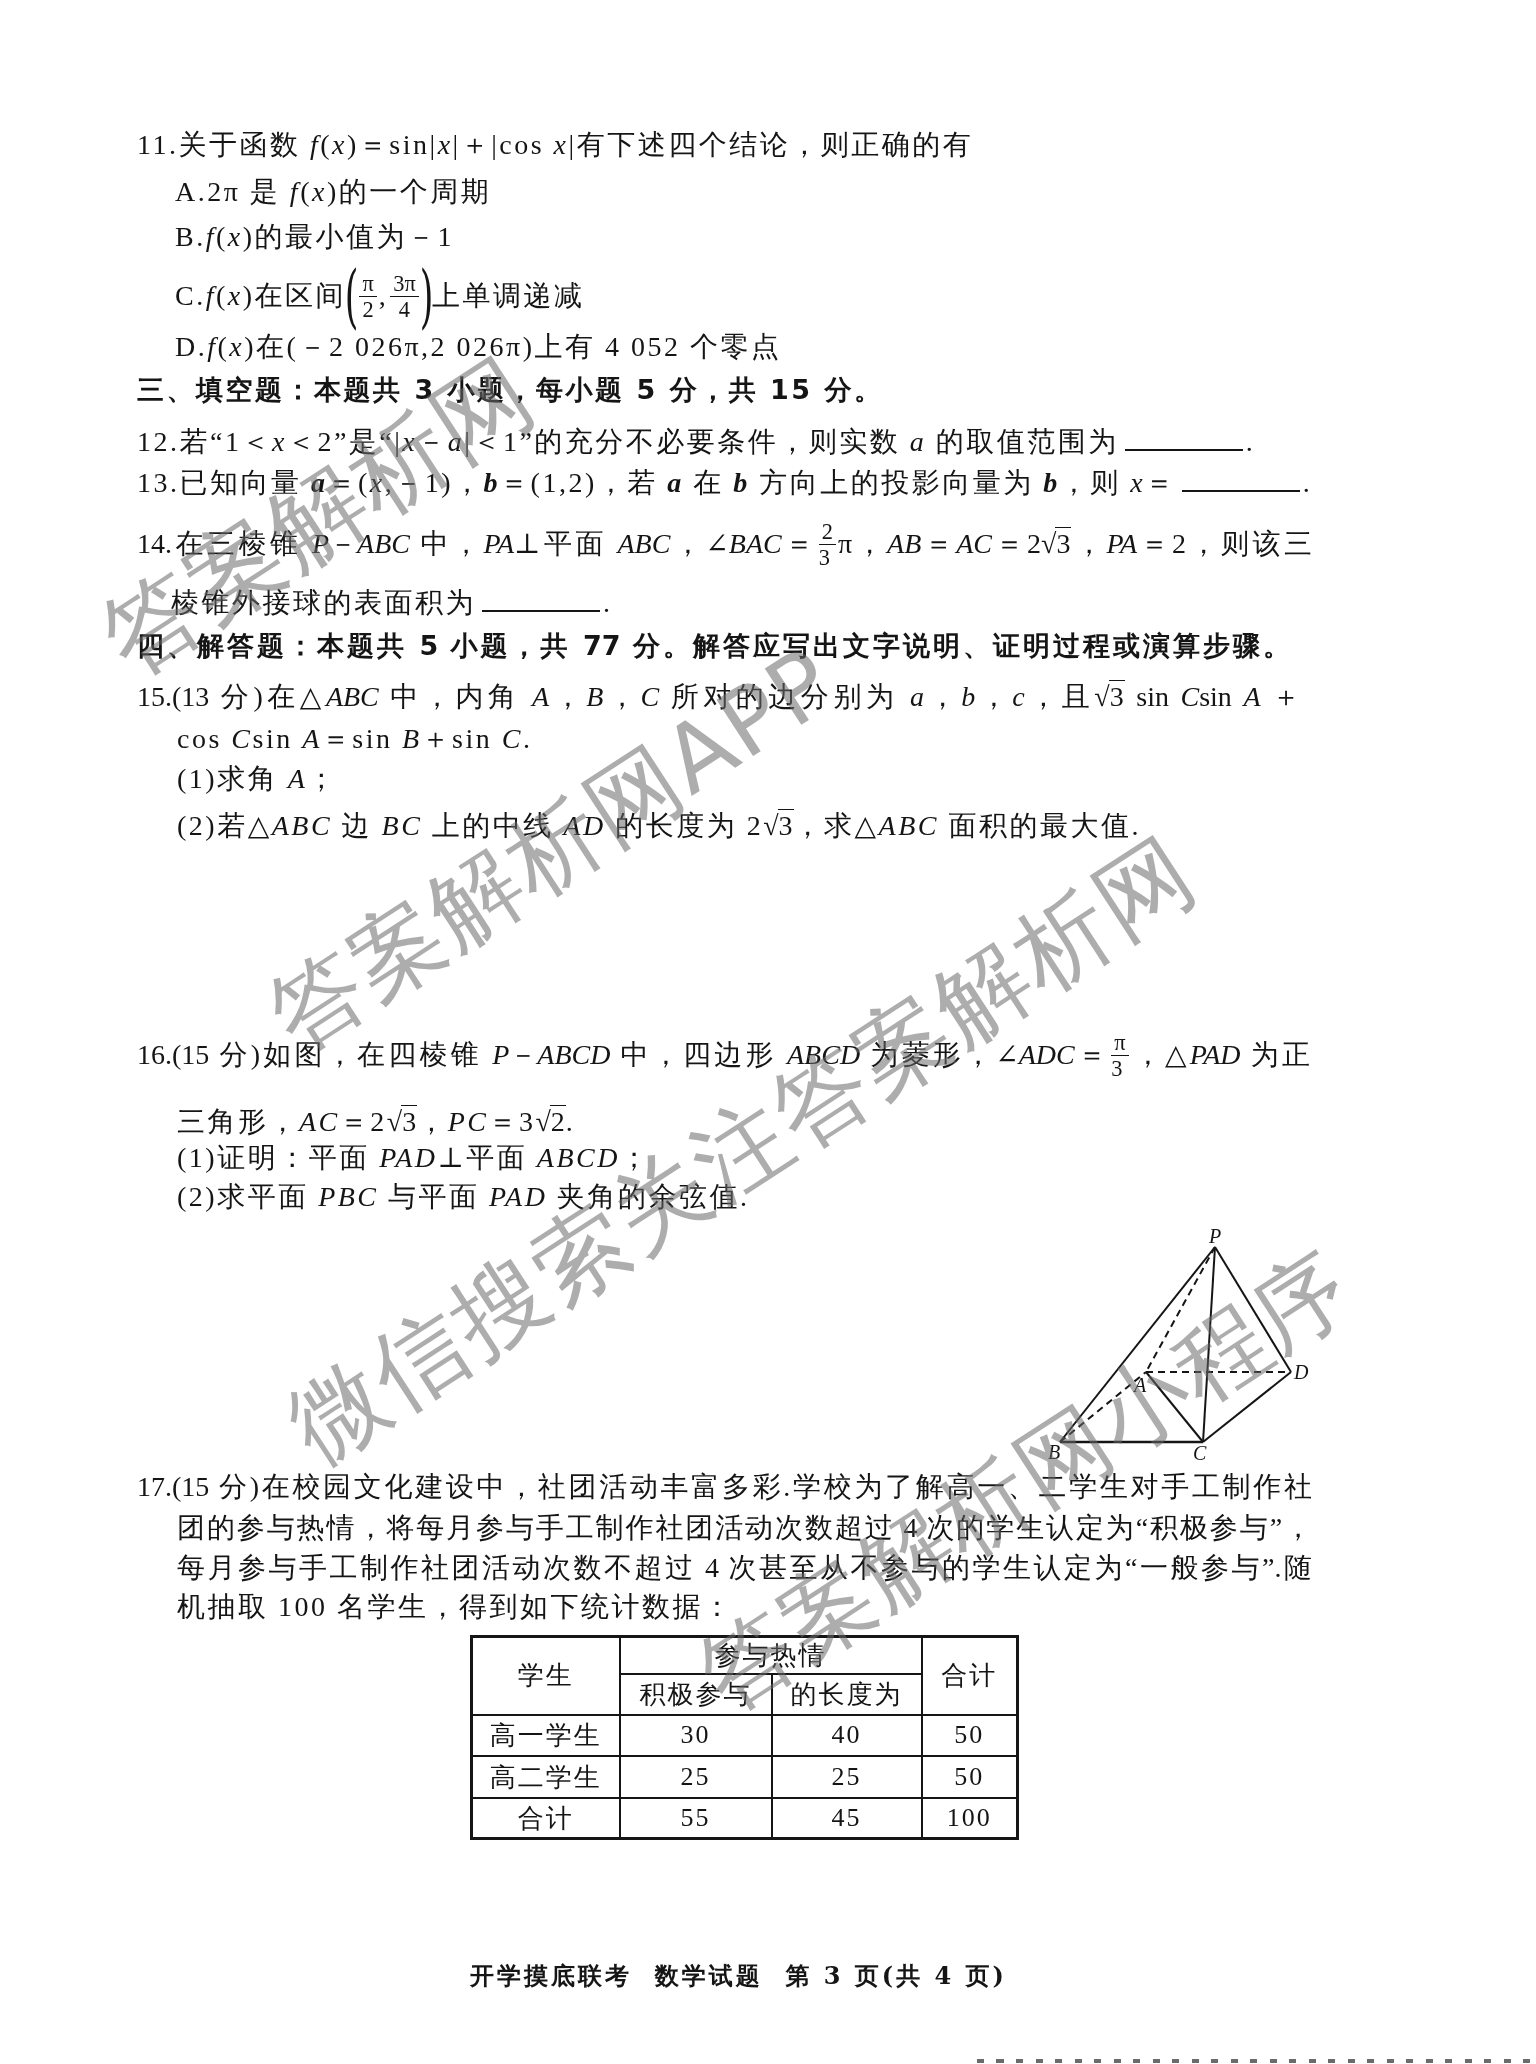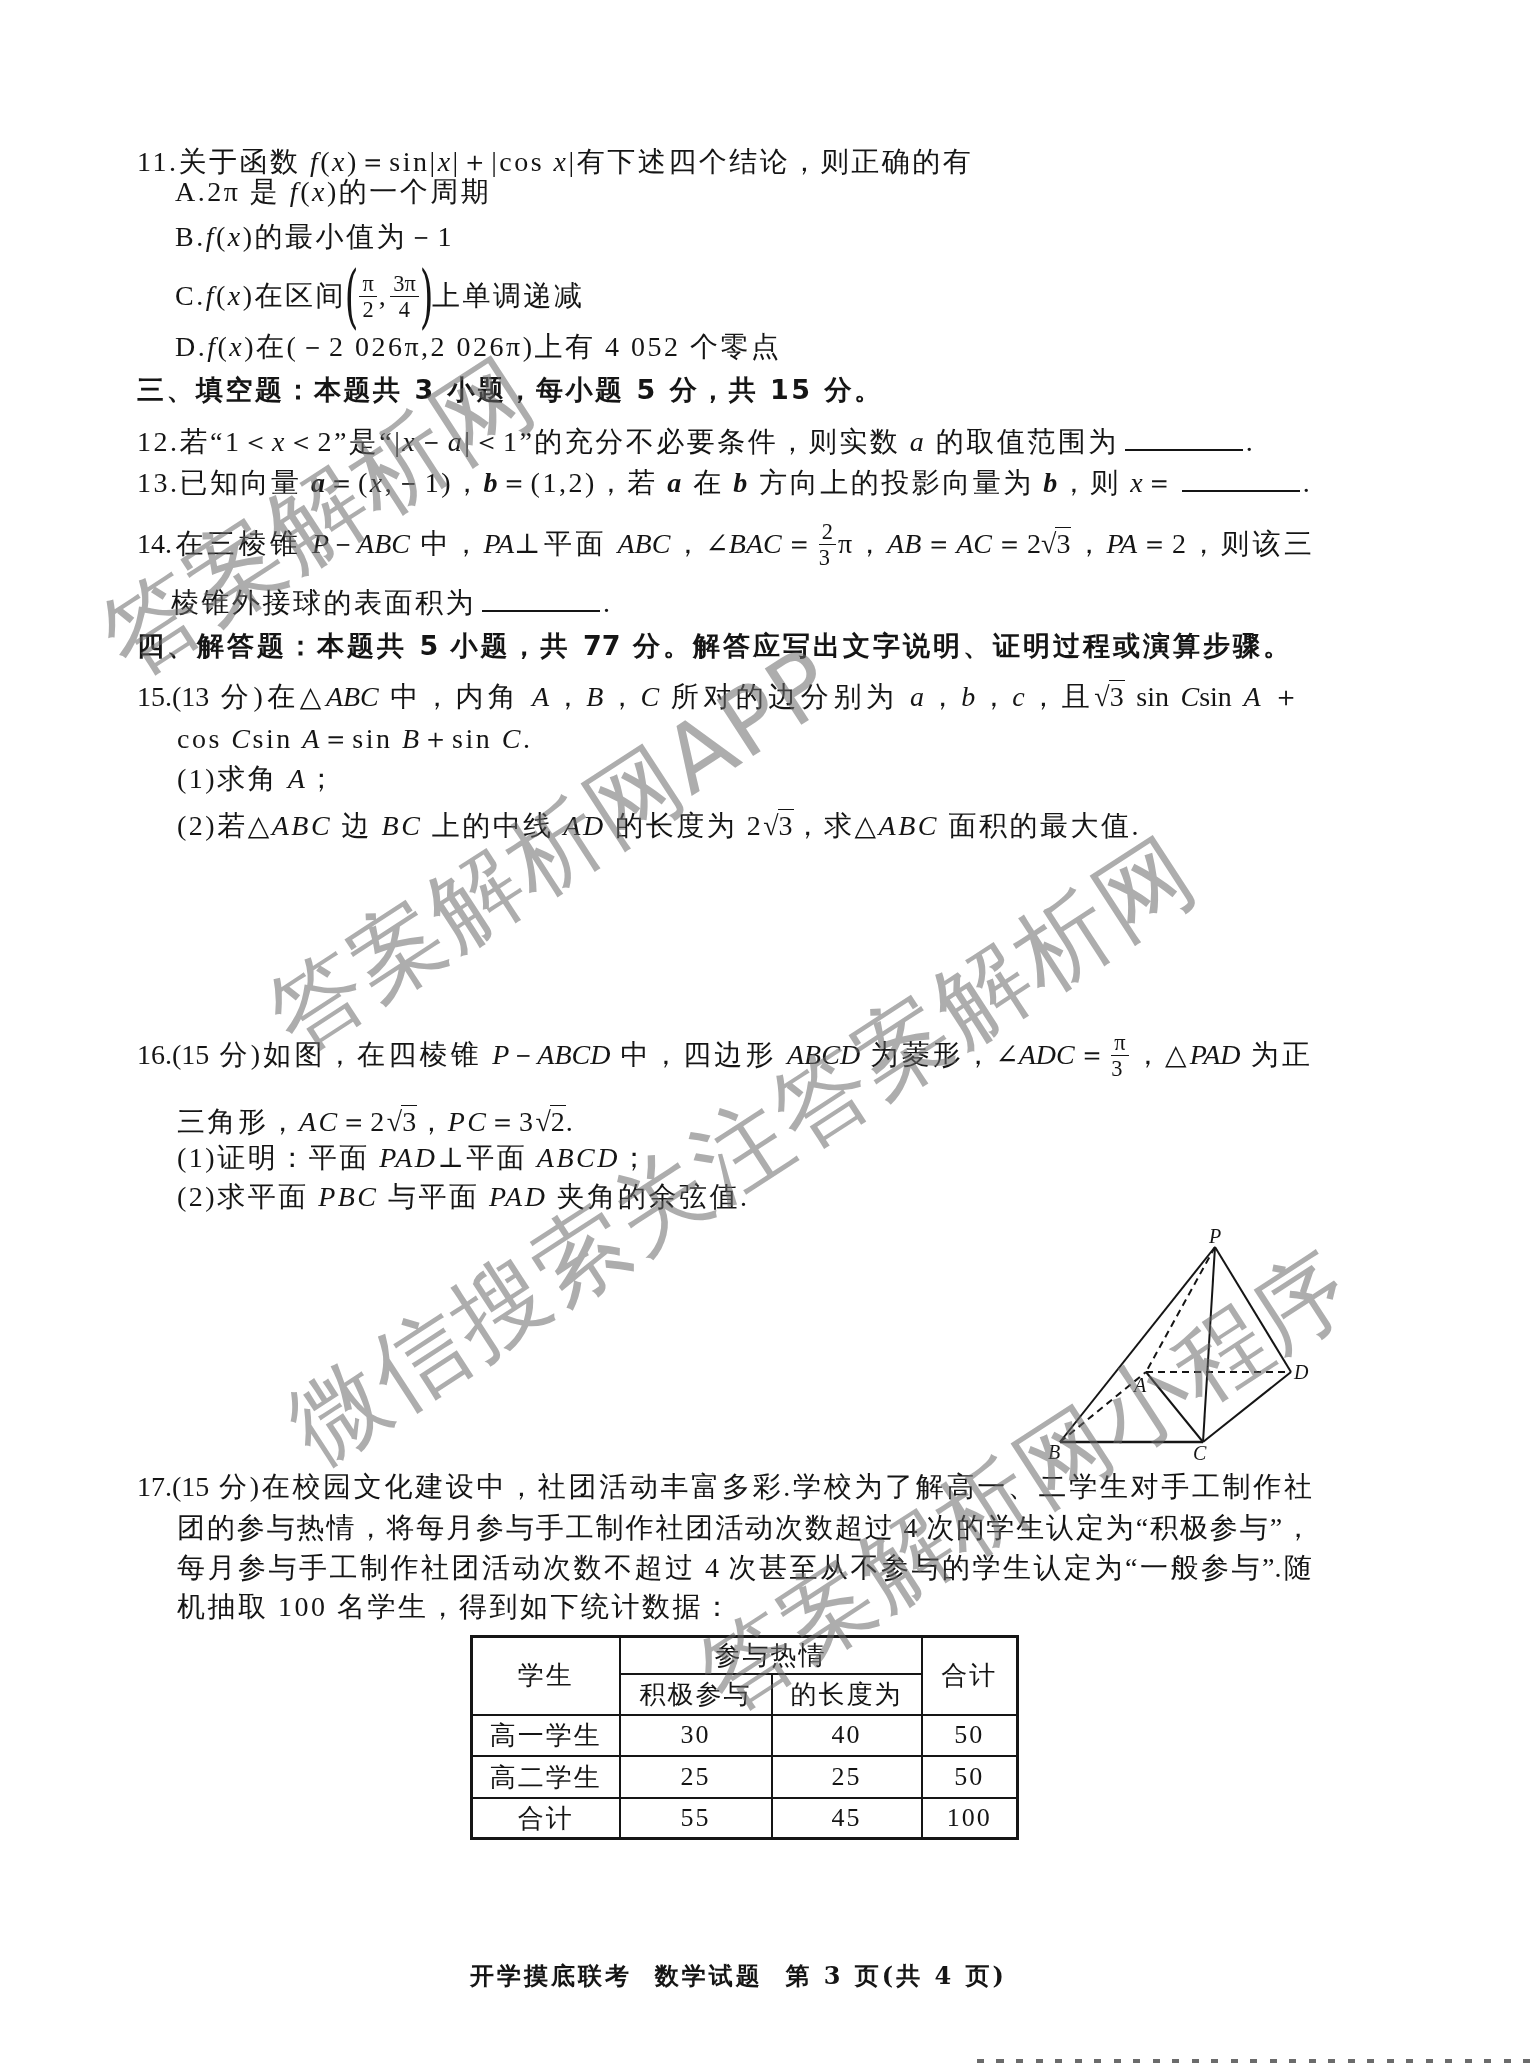--- a/index.html
+++ b/index.html
@@ -59,21 +59,21 @@
   svg.fig { position:absolute; left:1040px; top:1220px; overflow:visible; }
   svg.fig line { stroke:#151515; stroke-width:2; }
   svg.fig line.dash { stroke-dasharray:7 5; }
   svg.fig text { font-family:"Liberation Serif",serif; font-style:italic; font-size:20px; fill:#151515; }
 </style>
 </head>
 <body>
 
 <div class="page">
 
-  <div class="ln" style="left:137px;top:140px"><span class="tx">11.关于函数 </span><span class="mi">f</span><span class="tx">(</span><span class="mi">x</span><span class="tx">)＝sin|</span><span class="mi">x</span><span class="tx">|＋|cos </span><span class="mi">x</span><span class="tx">|有下述四个结论，则正确的有</span></div>
+  <div class="ln" style="left:137px;top:123px"><span class="tx">11.关于函数 </span><span class="mi">f</span><span class="tx">(</span><span class="mi">x</span><span class="tx">)＝sin|</span><span class="mi">x</span><span class="tx">|＋|cos </span><span class="mi">x</span><span class="tx">|有下述四个结论，则正确的有</span></div>
   <div class="ln" style="left:175px;top:170px"><span class="tx">A.2π 是 </span><span class="mi">f</span><span class="tx">(</span><span class="mi">x</span><span class="tx">)的一个周期</span></div>
   <div class="ln" style="left:175px;top:215px"><span class="tx">B.</span><span class="mi">f</span><span class="tx">(</span><span class="mi">x</span><span class="tx">)的最小值为－1</span></div>
   <div class="ln" style="left:175px;top:273px"><span class="tx">C.</span><span class="mi">f</span><span class="tx">(</span><span class="mi">x</span><span class="tx">)在区间</span><span class="big">(</span><span class="frac"><span class="num">π</span><span class="den">2</span></span><span class="tx">,</span><span class="frac"><span class="num">3π</span><span class="den">4</span></span><span class="big">)</span><span class="tx">上单调递减</span></div>
   <div class="ln" style="left:175px;top:325px"><span class="tx">D.</span><span class="mi">f</span><span class="tx">(</span><span class="mi">x</span><span class="tx">)在(－2 026π,2 026π)上有 4 052 个零点</span></div>
 
   <div class="ln bold" style="left:137px;top:368px">三、填空题：本题共 3 小题，每小题 5 分，共 15 分。</div>
   <div class="ln" style="left:137px;top:420px"><span class="tx">12.若“1＜</span><span class="mi">x</span><span class="tx">＜2”是“|</span><span class="mi">x</span><span class="tx">－</span><span class="mi">a</span><span class="tx">|＜1”的充分不必要条件，则实数 </span><span class="mi">a</span><span class="tx"> 的取值范围为</span><span class="blank"></span><span class="tx">.</span></div>
   <div class="ln" style="left:137px;top:461px"><span class="tx">13.已知向量 </span><span class="mv">a</span><span class="tx">＝(</span><span class="mi">x</span><span class="tx">,－1)，</span><span class="mv">b</span><span class="tx">＝(1,2)，若 </span><span class="mv">a</span><span class="tx"> 在 </span><span class="mv">b</span><span class="tx"> 方向上的投影向量为 </span><span class="mv">b</span><span class="tx">，则 </span><span class="mi">x</span><span class="tx">＝</span><span class="blank"></span><span class="tx">.</span></div>
   <div class="ln just" style="left:137px;top:521px;width:1175px"><span class="tx">14.在三棱锥 </span><span class="mi">P</span><span class="tx">－</span><span class="mi">ABC</span><span class="tx"> 中，</span><span class="mi">PA</span><span class="tx">⊥平面 </span><span class="mi">ABC</span><span class="tx">，∠</span><span class="mi">BAC</span><span class="tx">＝</span><span class="frac"><span class="num">2</span><span class="den">3</span></span><span class="tx">π，</span><span class="mi">AB</span><span class="tx">＝</span><span class="mi">AC</span><span class="tx">＝2</span><span class="sqrt"><span class="rad">√</span><span class="rc">3</span></span><span class="tx">，</span><span class="mi">PA</span><span class="tx">＝2，则该三</span></div>
   <div class="ln" style="left:171px;top:581px"><span class="tx">棱锥外接球的表面积为</span><span class="blank"></span><span class="tx">.</span></div>

